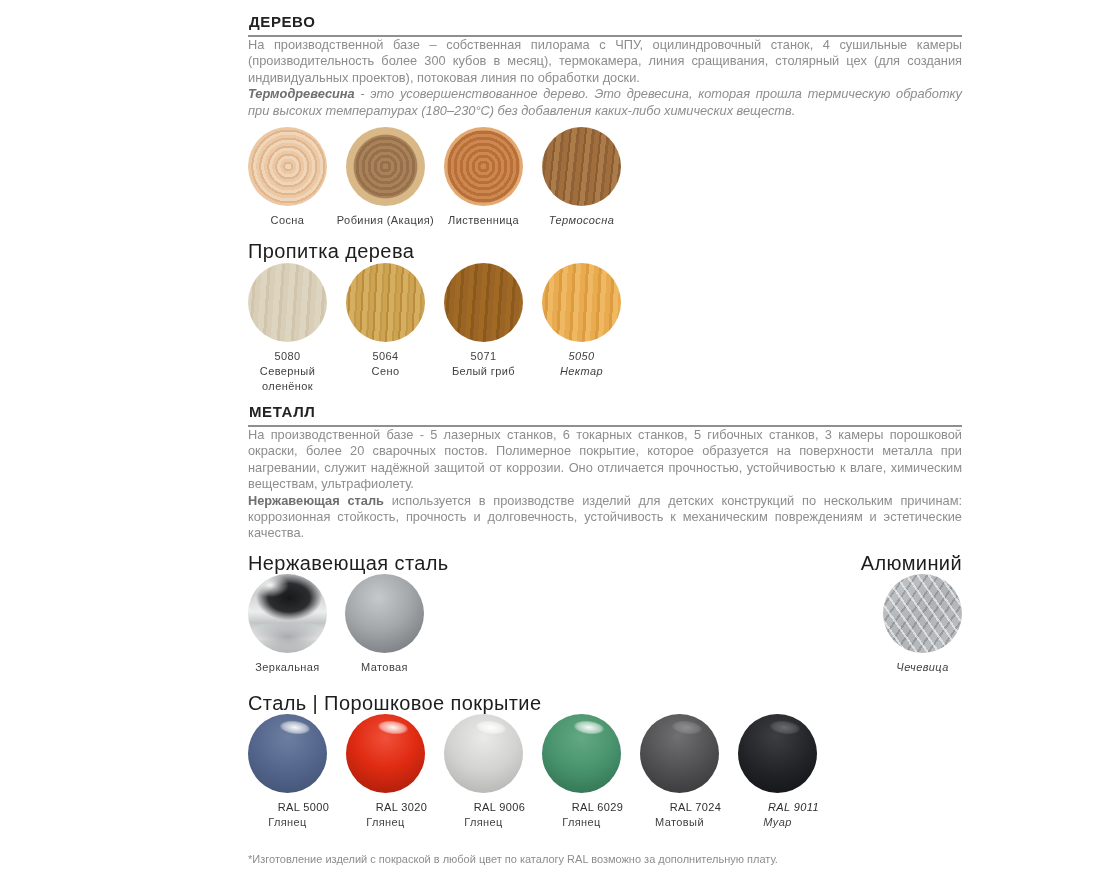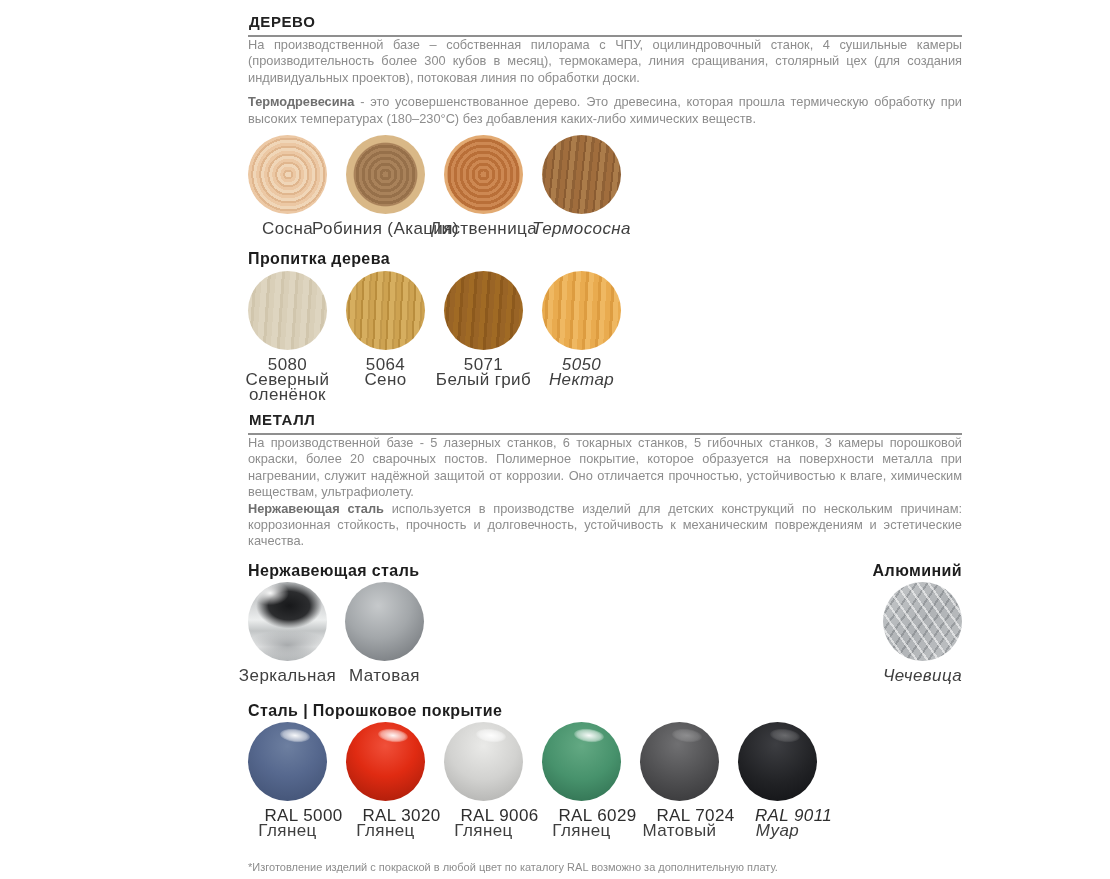--- a/index.html
+++ b/index.html
@@ -25,35 +25,35 @@
   }
   
   .body-text {
     font-size:12.8px; line-height:16.4px;
     color:#8d8d8d;
     text-align:justify;
   }
   .body-text strong { color:#6f6f6f; font-weight:700; }
   
   .sub-title {
-    font-size:16px; color:#1d1d1d; letter-spacing:.4px; font-weight:700;
+    font-size:20px; color:#1d1d1d; letter-spacing:.4px; font-weight:400;
     line-height:18px;
   }
   
   .swatch-row { display:flex; align-items:flex-start; }
   .swatch { width:79px; margin-right:19px; display:flex; flex-direction:column; align-items:center; flex:0 0 auto; }
   .swatch:last-child { margin-right:0;font-style:italic; }
   .push-right { margin-left:auto; margin-right:0; }
   .circle {
     width:79px; height:79px; border-radius:50%;
     position:relative; flex:0 0 auto;
   }
   .swatch-label {
     margin-top:7px;
-    font-size:17px; line-height:15px; letter-spacing:.4px;
+    font-size:11px; line-height:15px; letter-spacing:.4px;
     color:#3f3f3f; text-align:center; white-space:nowrap;
   }
   .swatch-label.wrap { white-space:normal; width:104px; }
   .swatch-label .code-bold { font-weight:400; color:#2e2e2e; display:block;margin-left:32px; }
   .swatch-label .code { display:block; }
   .swatch-label .name { display:block; }
 
   
   .wood-sosna { background:
     radial-gradient(circle at 51% 50%, rgba(0,0,0,0) 0 84%, rgba(200,150,106,.85) 87% 93%, rgba(164,113,74,.95) 97%),
@@ -123,21 +123,21 @@
 <body>
 
 <div class="page">
   <div class="content">
 
     <div class="sec-title">ДЕРЕВО</div>
 
     <div class="body-text">
       <span>На производственной базе – собственная пилорама с ЧПУ, оцилиндровочный станок, 4 сушильные камеры (производительность более 300 кубов в месяц), термокамера, линия сращивания, столярный цех (для создания индивидуальных проектов), потоковая линия по обработки доски.</span>
     </div>
-    <div class="body-text" style="margin-top:8px;">
+    <div class="body-text" style="margin-top:0;font-style:italic;">
       <strong>Термодревесина</strong>
       <span>- это усовершенствованное дерево. Это древесина, которая прошла термическую обработку при высоких температурах (180–230°С) без добавления каких-либо химических веществ.</span>
     </div>
 
     <div class="swatch-row mt-wood-row">
       <div class="swatch">
         <div class="circle wood-sosna"></div>
         <div class="swatch-label">Сосна</div>
       </div>
       <div class="swatch">

